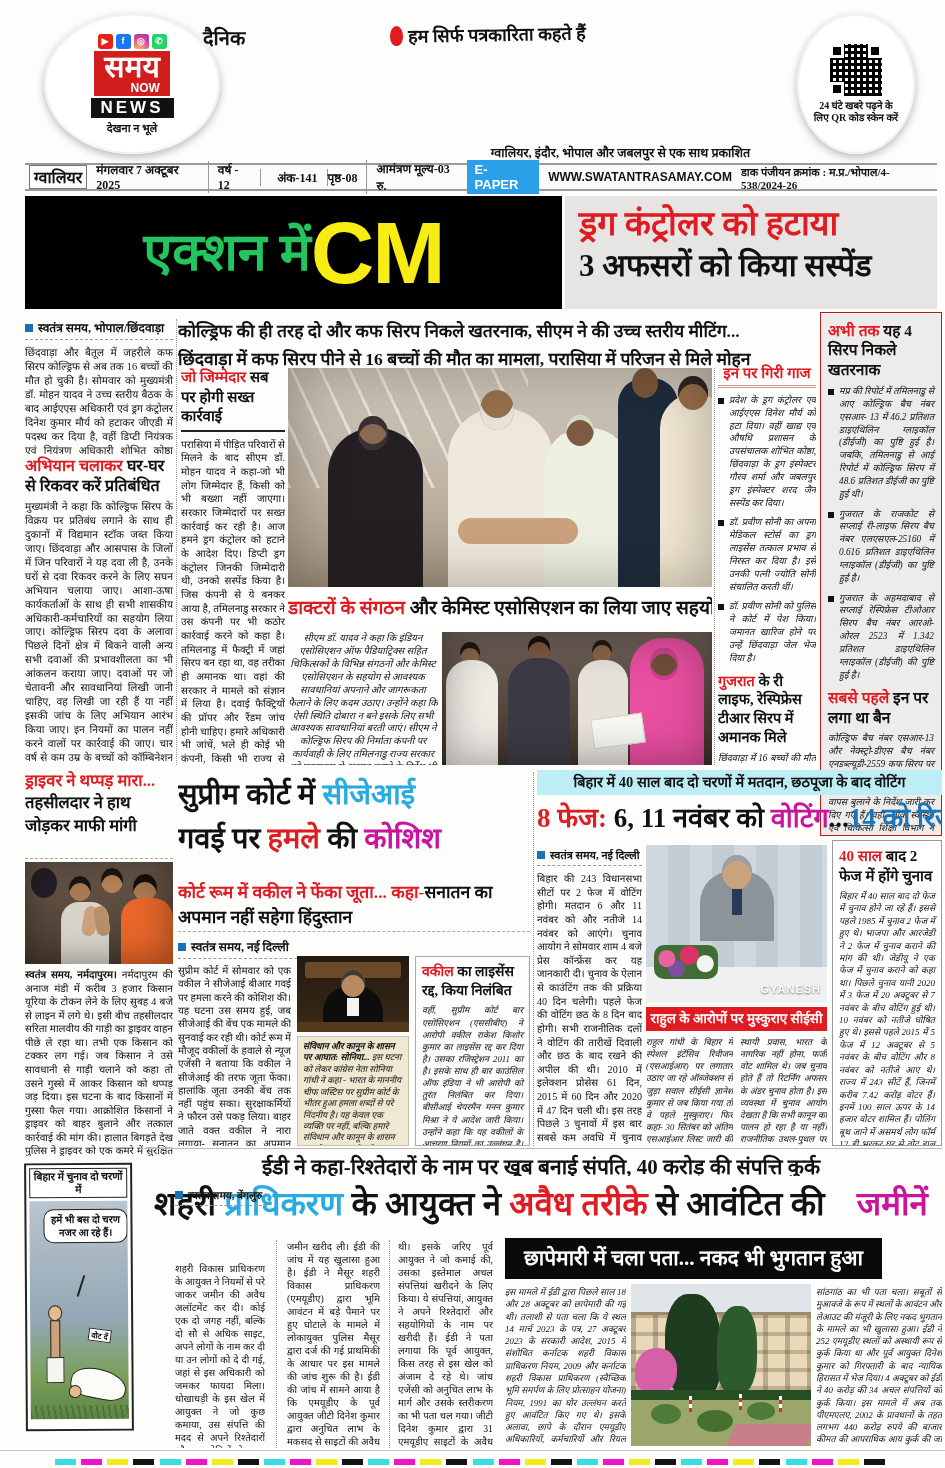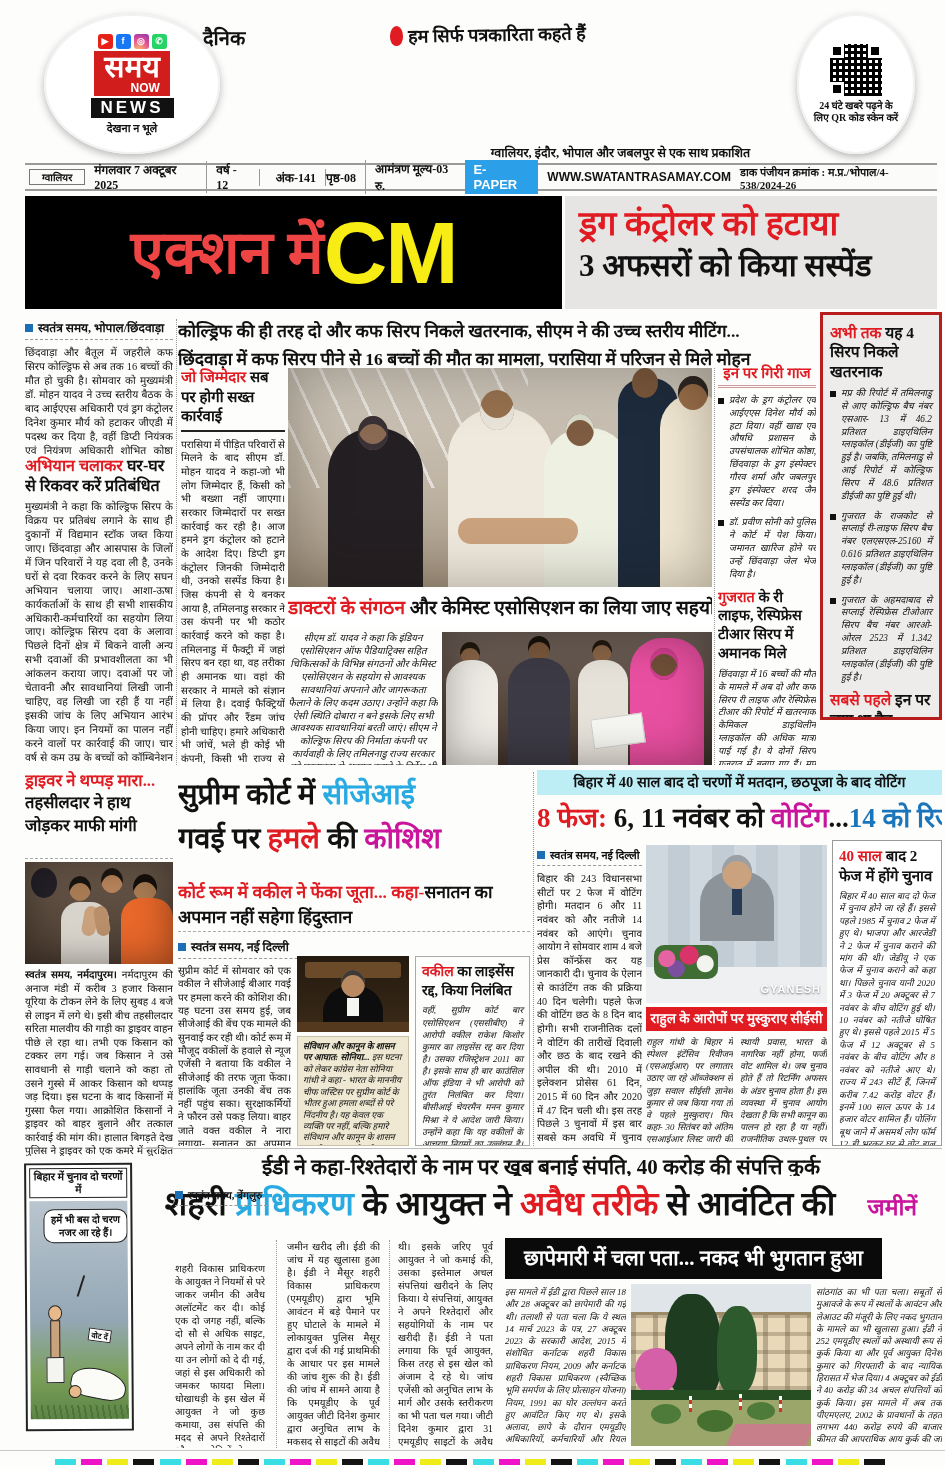--- a/index.html
+++ b/index.html
@@ -66,33 +66,33 @@
         repeating-linear-gradient(90deg,#000 0 3px,#fff 3px 6px);">
         <div style="position:absolute;left:0;top:0;width:14px;height:14px;background:#000;box-shadow:inset 0 0 0 3px #fff, inset 0 0 0 5px #000;"></div>
         <div style="position:absolute;right:0;top:0;width:14px;height:14px;background:#000;box-shadow:inset 0 0 0 3px #fff, inset 0 0 0 5px #000;"></div>
         <div style="position:absolute;left:0;bottom:0;width:14px;height:14px;background:#000;box-shadow:inset 0 0 0 3px #fff, inset 0 0 0 5px #000;"></div>
       </div>
       <div class="b c" style="font-size:10px;width:90px;line-height:1.25;">24 घंटे खबरे पढ़ने के लिए QR कोड स्केन करें</div>
     </div>
   </div>
 
   <div class="abs" style="left:25px;top:163px;width:912px;height:28px;border-top:2px solid #9a9a9a;border-bottom:2px solid #9a9a9a;display:flex;align-items:center;gap:9px;font-size:12px;background:#fbfbfa;padding:0 4px;">
-    <span class="b" style="border:1px solid #777;padding:0 12px;font-size:10px;">ग्वालियर</span>
+    <span class="b" style="border:1px solid #777;padding:0 4px;font-size:16px;">ग्वालियर</span>
     <span class="b">मंगलवार 7 अक्टूबर 2025</span>
     <span class="b" style="border-left:1px solid #999;padding-left:9px;">वर्ष - 12</span>
     <span class="b" style="border-left:1px solid #999;padding-left:16px;">अंक-141</span>
     <span class="b" style="border-left:1px solid #999;">पृष्ठ-08</span>
     <span class="b" style="border-left:1px solid #999;padding-left:9px;">आमंत्रण मूल्य-03 रु.</span>
     <span class="b" style="background:#2b9fe8;color:#fff;padding:2px 8px;font-size:13px;font-family:'Liberation Sans',sans-serif;">E- PAPER</span>
     <span class="b" style="font-family:'Liberation Sans',sans-serif;font-size:12px;">WWW.SWATANTRASAMAY.COM</span>
     <span class="b" style="margin-left:auto;font-size:11px;">डाक पंजीयन क्रमांक : म.प्र./भोपाल/4-538/2024-26</span>
   </div>
 
   <div class="abs" style="left:25px;top:196px;width:537px;height:113px;background:#000;display:flex;align-items:center;justify-content:center;">
-    <span class="b" style="color:#ef4444;font-size:60px;line-height:1;">एक्शन में </span>
+    <span class="b" style="color:#22c55e;font-size:52px;line-height:1;">एक्शन में </span>
     <span class="b" style="color:var(--yellow);font-size:88px;line-height:1;font-family:'Liberation Sans',sans-serif;letter-spacing:-2px;">CM</span>
   </div>
   <div class="abs" style="left:565px;top:196px;width:372px;height:113px;background:var(--graybox);padding:6px 0 0 14px;">
     <div class="b red nowrap" style="font-size:34px;line-height:1.3;">ड्रग कंट्रोलर को हटाया</div>
     <div class="b nowrap" style="font-size:31px;line-height:1.3;">3 अफसरों को किया सस्पेंड</div>
   </div>
 
   <div class="abs clip" style="left:178px;top:317px;width:648px;height:64px;">
     <div class="b nowrap" style="font-size:17.5px;line-height:1.6;">कोल्ड्रिफ की ही तरह दो और कफ सिरप निकले खतरनाक, सीएम ने की उच्च स्तरीय मीटिंग...</div>
     <div class="b nowrap" style="font-size:17.5px;line-height:1.6;">छिंदवाड़ा में कफ सिरप पीने से 16 बच्चों की मौत का मामला, परासिया में परिजन से मिले मोहन</div>
@@ -151,29 +151,33 @@
   <div class="abs rule-v" style="left:714px;top:368px;height:397px;"></div>
 
   <div class="abs clip" style="left:718px;top:362px;width:98px;height:403px;">
     <div class="b red c" style="font-size:15px;border-bottom:3px double #c99;padding-bottom:3px;margin-bottom:6px;">इन पर गिरी गाज</div>
     <div class="bullet-row">
         <span class="bullet-sq"></span>
         <span class="small-it j">प्रदेश के ड्रग कंट्रोलर एवं आईएएस दिनेश मौर्य को हटा दिया। वहीं खाद्य एवं औषधि प्रशासन के उपसंचालक शोभित कोष्ठा, छिंदवाड़ा के ड्रग इंस्पेक्टर गौरव शर्मा और जबलपुर ड्रग इंस्पेक्टर शरद जैन सस्पेंड कर दिया।</span>
       </div>
     <div class="bullet-row">
         <span class="bullet-sq"></span>
+        <span class="small-it j">डॉ. प्रवीण सोनी का अपना मेडिकल स्टोर्स का ड्रग लाइसेंस तत्काल प्रभाव से निरस्त कर दिया है। इसे उनकी पत्नी ज्योति सोनी संचालित करती थीं।</span>
+      </div>
+    <div class="bullet-row">
+        <span class="bullet-sq"></span>
         <span class="small-it j">डॉ. प्रवीण सोनी को पुलिस ने कोर्ट में पेश किया। जमानत खारिज होने पर उन्हें छिंदवाड़ा जेल भेज दिया है।</span>
       </div>
     <div style="margin:4px 0 5px;">
       <span class="b red" style="font-size:14.5px;line-height:1.3;">गुजरात</span><span class="b" style="font-size:14.5px;line-height:1.3;"> के री लाइफ, रेस्पिफ्रेस टीआर सिरप में अमानक मिले</span>
     </div>
     <div class="small-it j">छिंदवाड़ा में 16 बच्चों की मौत के मामले में अब दो और कफ सिरप री लाइफ और रेस्पिफ्रेस टीआर की रिपोर्ट में खतरनाक केमिकल डाइथिलीन ग्लाइकॉल की अधिक मात्रा पाई गई है। ये दोनों सिरप गुजरात में बनाए गए हैं। मप्र फूड एंड ड्रग एडमिनिस्ट्रेशन की जांच रिपोर्ट में सोमवार को यह खुलासा हुआ है। यह वही केमिकल है, जो कोल्ड्रिफ कफ सिरप में मिले थे। अधिकारियों के अनुसार, दोनों सिरप पर तत्काल रोक लगाने की प्रक्रिया शुरू कर दी गई है। 26 से 28 सितंबर तक छिंदवाड़ा जिले में औषधि निरीक्षकों की टीम ने औषधि विक्रय संस्थानों और अस्पतालों का संयुक्त निरीक्षण किया। इस दौरान टीम ने कुल 19 औषधि नमूने परीक्षण के लिए शासकीय प्रयोगशालाओं को भेजे थे। अब इन सभी रिपोर्ट की आ गई है।</div>
   </div>
 
-  <div class="abs clip" style="left:820px;top:312px;width:122px;height:408px;background:var(--sidebg);padding:8px 7px;border:3px solid #b91c1c;">
+  <div class="abs clip" style="left:820px;top:312px;width:122px;height:524px;background:var(--sidebg);padding:8px 7px;border:1px solid #b91c1c;">
     <div style="margin-bottom:6px;">
       <span class="b red" style="font-size:15.5px;line-height:1.25;">अभी तक</span><span class="b" style="font-size:15.5px;line-height:1.25;"> यह 4 सिरप निकले खतरनाक</span>
     </div>
     <div class="bullet-row">
         <span class="bullet-sq"></span>
         <span class="small-it j">मप्र की रिपोर्ट में तमिलनाडु से आए कोल्ड्रिफ बैच नंबर एसआर- 13 में 46.2 प्रतिशत डाइएथिलिन ग्लाइकॉल (डीईजी) का पुष्टि हुई है। जबकि, तमिलनाडु से आई रिपोर्ट में कोल्ड्रिफ सिरप में 48.6 प्रतिशत डीईजी का पुष्टि हुई थी।</span>
       </div>
     <div class="bullet-row">
         <span class="bullet-sq"></span>
         <span class="small-it j">गुजरात के राजकोट से सप्लाई री-लाइफ सिरप बैच नंबर एलएसएल-25160 में 0.616 प्रतिशत डाइएथिलिन ग्लाइकॉल (डीईजी) का पुष्टि हुई है।</span>
@@ -273,21 +277,21 @@
 
   <div class="abs clip" style="left:832px;top:840px;width:110px;height:306px;border:1px solid #999;background:#fff;padding:6px;">
     <div style="margin-bottom:4px;">
       <span class="b red" style="font-size:15px;line-height:1.3;">40 साल</span><span class="b" style="font-size:15px;line-height:1.3;"> बाद 2 फेज में होंगे चुनाव</span>
     </div>
     <div class="small-it j" style="font-size:9px;">बिहार में 40 साल बाद दो फेज में चुनाव होने जा रहे हैं। इससे पहले 1985 में चुनाव 2 फेज में हुए थे। भाजपा और आरजेडी ने 2 फेज में चुनाव कराने की मांग की थी। जेडीयू ने एक फेज में चुनाव कराने को कहा था। पिछले चुनाव यानी 2020 में 3 फेज में 20 अक्टूबर से 7 नवंबर के बीच वोटिंग हुई थी। 10 नवंबर को नतीजे घोषित हुए थे। इससे पहले 2015 में 5 फेज में 12 अक्टूबर से 5 नवंबर के बीच वोटिंग और 8 नवंबर को नतीजे आए थे। राज्य में 243 सीटें हैं, जिनमें करीब 7.42 करोड़ वोटर हैं। इनमें 100 साल ऊपर के 14 हजार वोटर शामिल हैं। पोलिंग बूथ जाने में असमर्थ लोग फॉर्म 12 डी भरकर घर से वोट डाल सकेंगे। राज्य में 14 लाख लोग पहली बार वोट डालेंगे। इस बार वोटर बूथ तक मोबाइल ले जा सकेंगे।</div>
   </div>
 
   <div class="abs b c clip nowrap" style="left:140px;top:1148px;width:802px;height:28px;border-top:1px solid #bbb;font-size:21px;padding-top:3px;">ईडी ने कहा-रिश्तेदारों के नाम पर खूब बनाई संपति, 40 करोड़ की संपत्ति कुर्क</div>
   <div class="abs c clip nowrap" style="left:140px;top:1180px;width:802px;height:54px;">
-    <span class="b" style="font-size:33px;line-height:1.5;">शहरी </span><span class="b cyan" style="font-size:33px;">प्राधिकरण</span><span class="b" style="font-size:33px;"> के आयुक्त ने </span><span class="b red" style="font-size:33px;">अवैध तरीके</span><span class="b" style="font-size:33px;"> से आवंटित की </span><span class="b mag" style="font-size:23px;margin-left:24px;">जमीनें</span>
+    <span class="b" style="font-size:33px;line-height:1.5;">शहरी </span><span class="b cyan" style="font-size:33px;">प्राधिकरण</span><span class="b" style="font-size:33px;"> के आयुक्त ने </span><span class="b red" style="font-size:33px;">अवैध तरीके</span><span class="b" style="font-size:33px;"> से आवंटित की </span><span class="b mag" style="font-size:33px;margin-left:24px;">जमीनें</span>
   </div>
 
   <div class="abs byline" style="left:175px;top:1188px;width:92px;font-size:10.5px;"><span class="bsq"></span><span>स्वतंत्र समय, बेंगलुरु</span></div>
   <div class="abs j clip" style="left:175px;top:1262px;width:90px;height:186px;font-size:9.8px;line-height:1.33;">शहरी विकास प्राधिकरण के आयुक्त ने नियमों से परे जाकर जमीन की अवैध अलॉटमेंट कर दी। कोई एक दो जगह नहीं, बल्कि दो सौ से अधिक साइट, अपने लोगों के नाम कर दी या उन लोगों को दे दी गई, जहां से इस अधिकारी को जमकर फायदा मिला। धोखाधड़ी के इस खेल में आयुक्त ने जो कुछ कमाया, उस संपत्ति की मदद से अपने रिश्तेदारों और सहयोगियों के नाम पर</div>
   <div class="abs rule-v" style="left:276px;top:1240px;height:208px;"></div>
   <div class="abs j clip" style="left:287px;top:1240px;width:93px;height:208px;font-size:9.8px;line-height:1.33;">जमीन खरीद ली। ईडी की जांच में यह खुलासा हुआ है। ईडी ने मैसूर शहरी विकास प्राधिकरण (एमयूडीए) द्वारा भूमि आवंटन में बड़े पैमाने पर हुए घोटाले के मामले में लोकायुक्त पुलिस मैसूर द्वारा दर्ज की गई प्राथमिकी के आधार पर इस मामले की जांच शुरू की है। ईडी की जांच में सामने आया है कि एमयूडीए के पूर्व आयुक्त जीटी दिनेश कुमार द्वारा अनुचित लाभ के मकसद से साइटों की अवैध अलाटमेंट की गई</div>
   <div class="abs rule-v" style="left:389px;top:1240px;height:208px;"></div>
   <div class="abs j clip" style="left:398px;top:1240px;width:95px;height:208px;font-size:9.8px;line-height:1.33;">थी। इसके जरिए पूर्व आयुक्त ने जो कमाई की, उसका इस्तेमाल अचल संपत्तियां खरीदने के लिए किया। ये संपत्तियां, आयुक्त ने अपने रिश्तेदारों और सहयोगियों के नाम पर खरीदी हैं। ईडी ने पता लगाया कि पूर्व आयुक्त, किस तरह से इस खेल को अंजाम दे रहे थे। जांच एजेंसी को अनुचित लाभ के मार्ग और उसके स्तरीकरण का भी पता चल गया। जीटी दिनेश कुमार द्वारा 31 एमयूडीए साइटों के अवैध आवंटन का भी पता चला।</div>
 
   <div class="abs b c clip nowrap" style="left:505px;top:1238px;width:377px;height:41px;background:#0a0a0a;color:#fff;font-size:21px;line-height:41px;">छापेमारी में चला पता... नकद भी भुगतान हुआ</div>

